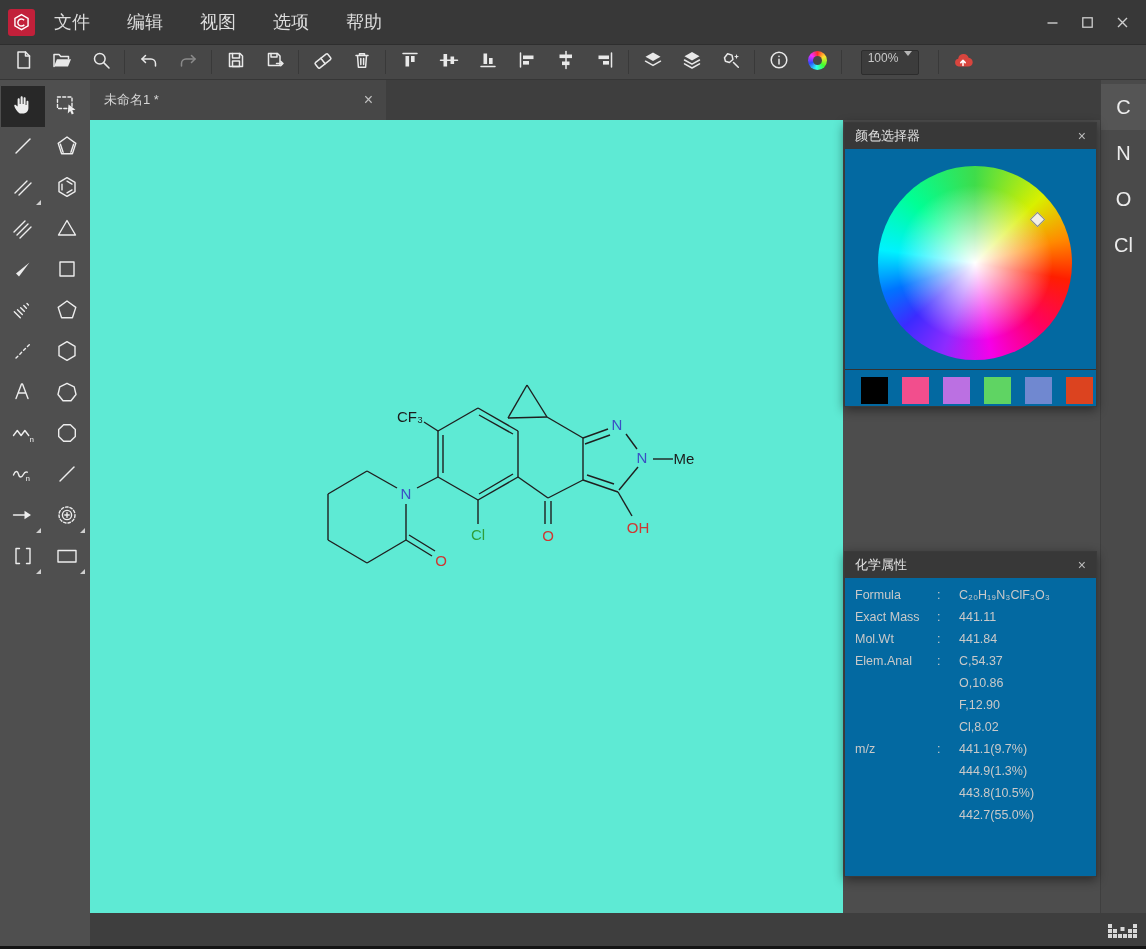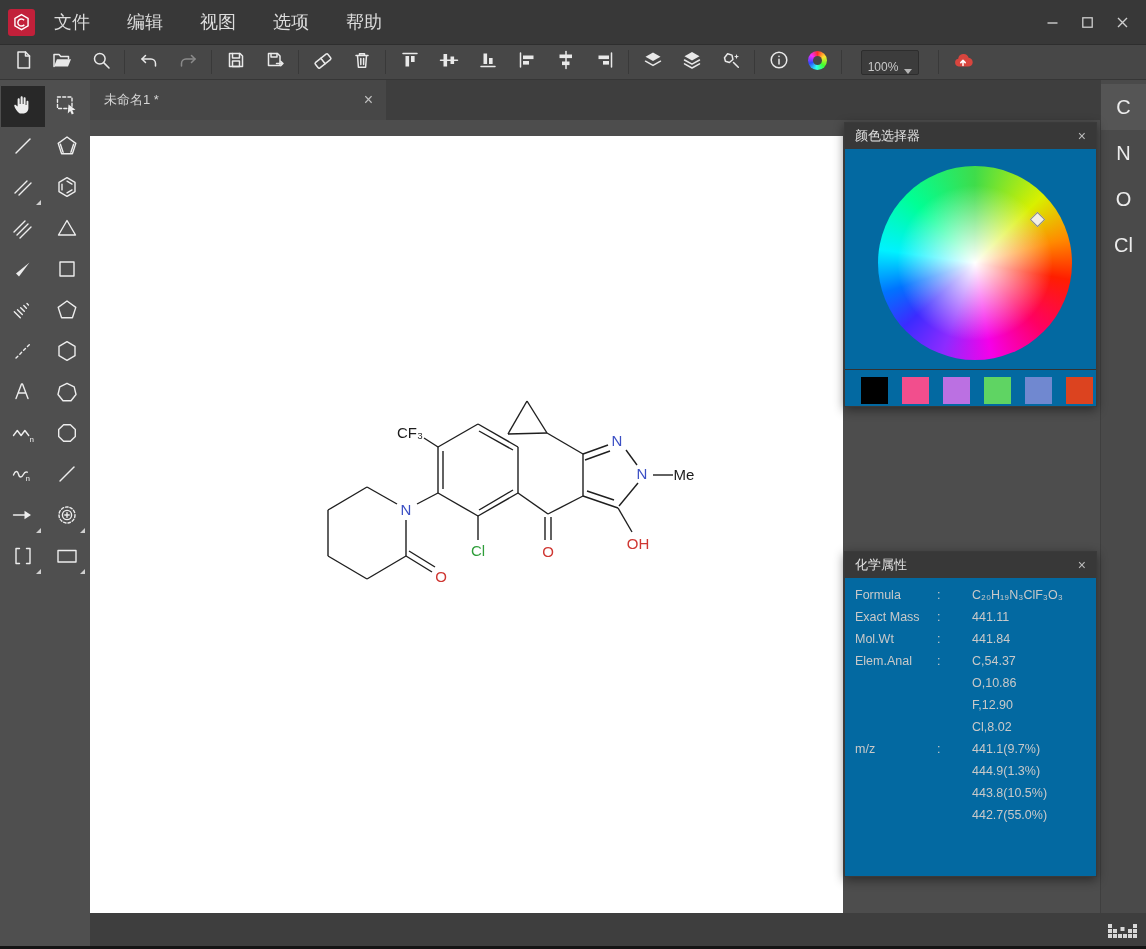--- a/index.html
+++ b/index.html
@@ -18,21 +18,21 @@
   
   .toolbar{position:absolute;left:0;top:45px;width:100%;height:35px;background:#474747;
            display:flex;align-items:center;padding-left:3px;box-sizing:border-box;
            border-bottom:1px solid #363636;}
   .tbtn{width:39px;height:30px;display:flex;align-items:center;justify-content:center;flex:0 0 auto;}
   .tbtn.disabled{opacity:.42;}
   .tsep{width:1px;height:24px;background:#393939;flex:0 0 auto;margin:0 4px;}
   .st{stroke:#e9e9e9;stroke-width:1.5;fill:none;stroke-linecap:round;stroke-linejoin:round;}
   .sf{fill:#e9e9e9;stroke:none;}
   .zoombox{width:56px;height:23px;background:#3c3c3c;border:1px solid #2d2d2d;border-radius:2px;
-           display:flex;align-items:flex-end;justify-content:center;gap:6px;color:#c9c9c9;
+           display:flex;align-items:flex-start;justify-content:center;gap:6px;color:#c9c9c9;
            font-size:12px;margin:0 15px;flex:0 0 auto;}
   .caret{width:0;height:0;border-left:4px solid transparent;border-right:4px solid transparent;
          border-top:5px solid #b5b5b5;display:inline-block;}
   .wheel-ico{width:19px;height:19px;border-radius:50%;display:inline-block;position:relative;
      background:conic-gradient(#ff2d2d,#ffe12d 60deg,#3dff2d 130deg,#2dfff3 190deg,#2d49ff 250deg,#f32dff 310deg,#ff2d2d 360deg);}
   .wheel-ico::after{content:"";position:absolute;left:5px;top:5px;width:9px;height:9px;border-radius:50%;background:#474747;}
   
   .tabbar{position:absolute;left:90px;top:80px;right:46px;height:40px;background:#3e3e3e;}
   .tab{position:absolute;left:0;top:0;width:296px;height:40px;background:#474747;color:#d6d6d6;
        font-size:13px;display:flex;align-items:center;padding-left:14px;box-sizing:border-box;}
@@ -41,21 +41,21 @@
   .sidebar{position:absolute;left:0;top:80px;bottom:3px;width:90px;background:#4f4f4f;
            display:grid;grid-template-columns:44px 44px;grid-auto-rows:41px;
            padding:6px 0 0 1px;box-sizing:border-box;align-content:start;}
   .stool{position:relative;display:flex;align-items:center;justify-content:center;}
   .stool.selected{background:#282828;}
   .ss{stroke:#ededed;stroke-width:1.4;fill:none;stroke-linecap:round;stroke-linejoin:round;}
   .ssf{fill:#ededed;stroke:none;}
   .dd{position:absolute;right:4px;bottom:4px;width:0;height:0;
       border-left:5px solid transparent;border-bottom:5px solid #cfcfcf;}
   
-  .canvas{position:absolute;left:90px;top:136px;width:753px;height:793px;background:#ffffff;text-align:right;}
+  .canvas{position:absolute;left:90px;top:120px;width:753px;height:793px;background:#5eead4;text-align:right;}
   .canvas svg{display:block;width:100%;height:100%;}
   
   .elementbar{position:absolute;right:0;top:80px;bottom:3px;width:46px;background:#4a4a4a;
               border-left:1px solid #3f3f3f;box-sizing:border-box;}
   .elem{height:46px;display:flex;align-items:center;justify-content:center;color:#ececec;font-size:20px;}
   .elem.active{background:#555555;}
   
   .panel{position:absolute;background:#0369a1;border:1px solid #3a3a3a;
          box-shadow:0 3px 10px rgba(0,0,0,.45);box-sizing:border-box;}
   .panel-header{height:26px;background:#383838;color:#e2e2e2;font-size:13px;display:flex;
@@ -72,21 +72,21 @@
                 border:1px solid #8a8a8a;transform:rotate(45deg);}
   .cp-divider{position:absolute;left:0;right:0;top:246px;height:1px;background:#333333;}
   .swatches{position:absolute;left:16px;top:254px;display:flex;gap:14px;}
   .swatch{width:27px;height:27px;}
   #chemprops{left:844px;top:551px;width:253px;height:326px;}
   .chem-rows{position:absolute;left:10px;right:4px;top:32px;}
   .chem-row{display:flex;height:22px;align-items:center;font-size:12.5px;color:#c9c9c9;
             font-family:"Liberation Sans","DejaVu Sans",sans-serif;}
   .cl{width:82px;flex:0 0 auto;}
   .cc{width:22px;flex:0 0 auto;}
-  .cv{flex:1;margin-left:13px;}
+  .cv{flex:1;}
   
   .bottombar{position:absolute;left:90px;right:0;top:913px;height:33px;background:#3e3e3e;}
   .periodic{position:absolute;right:7px;top:4px;}
   .bottomstrip{position:absolute;left:0;right:0;bottom:0;height:3px;background:#141414;}
 </style>
 </head>
 <body>
 
 <div id="app">
 

